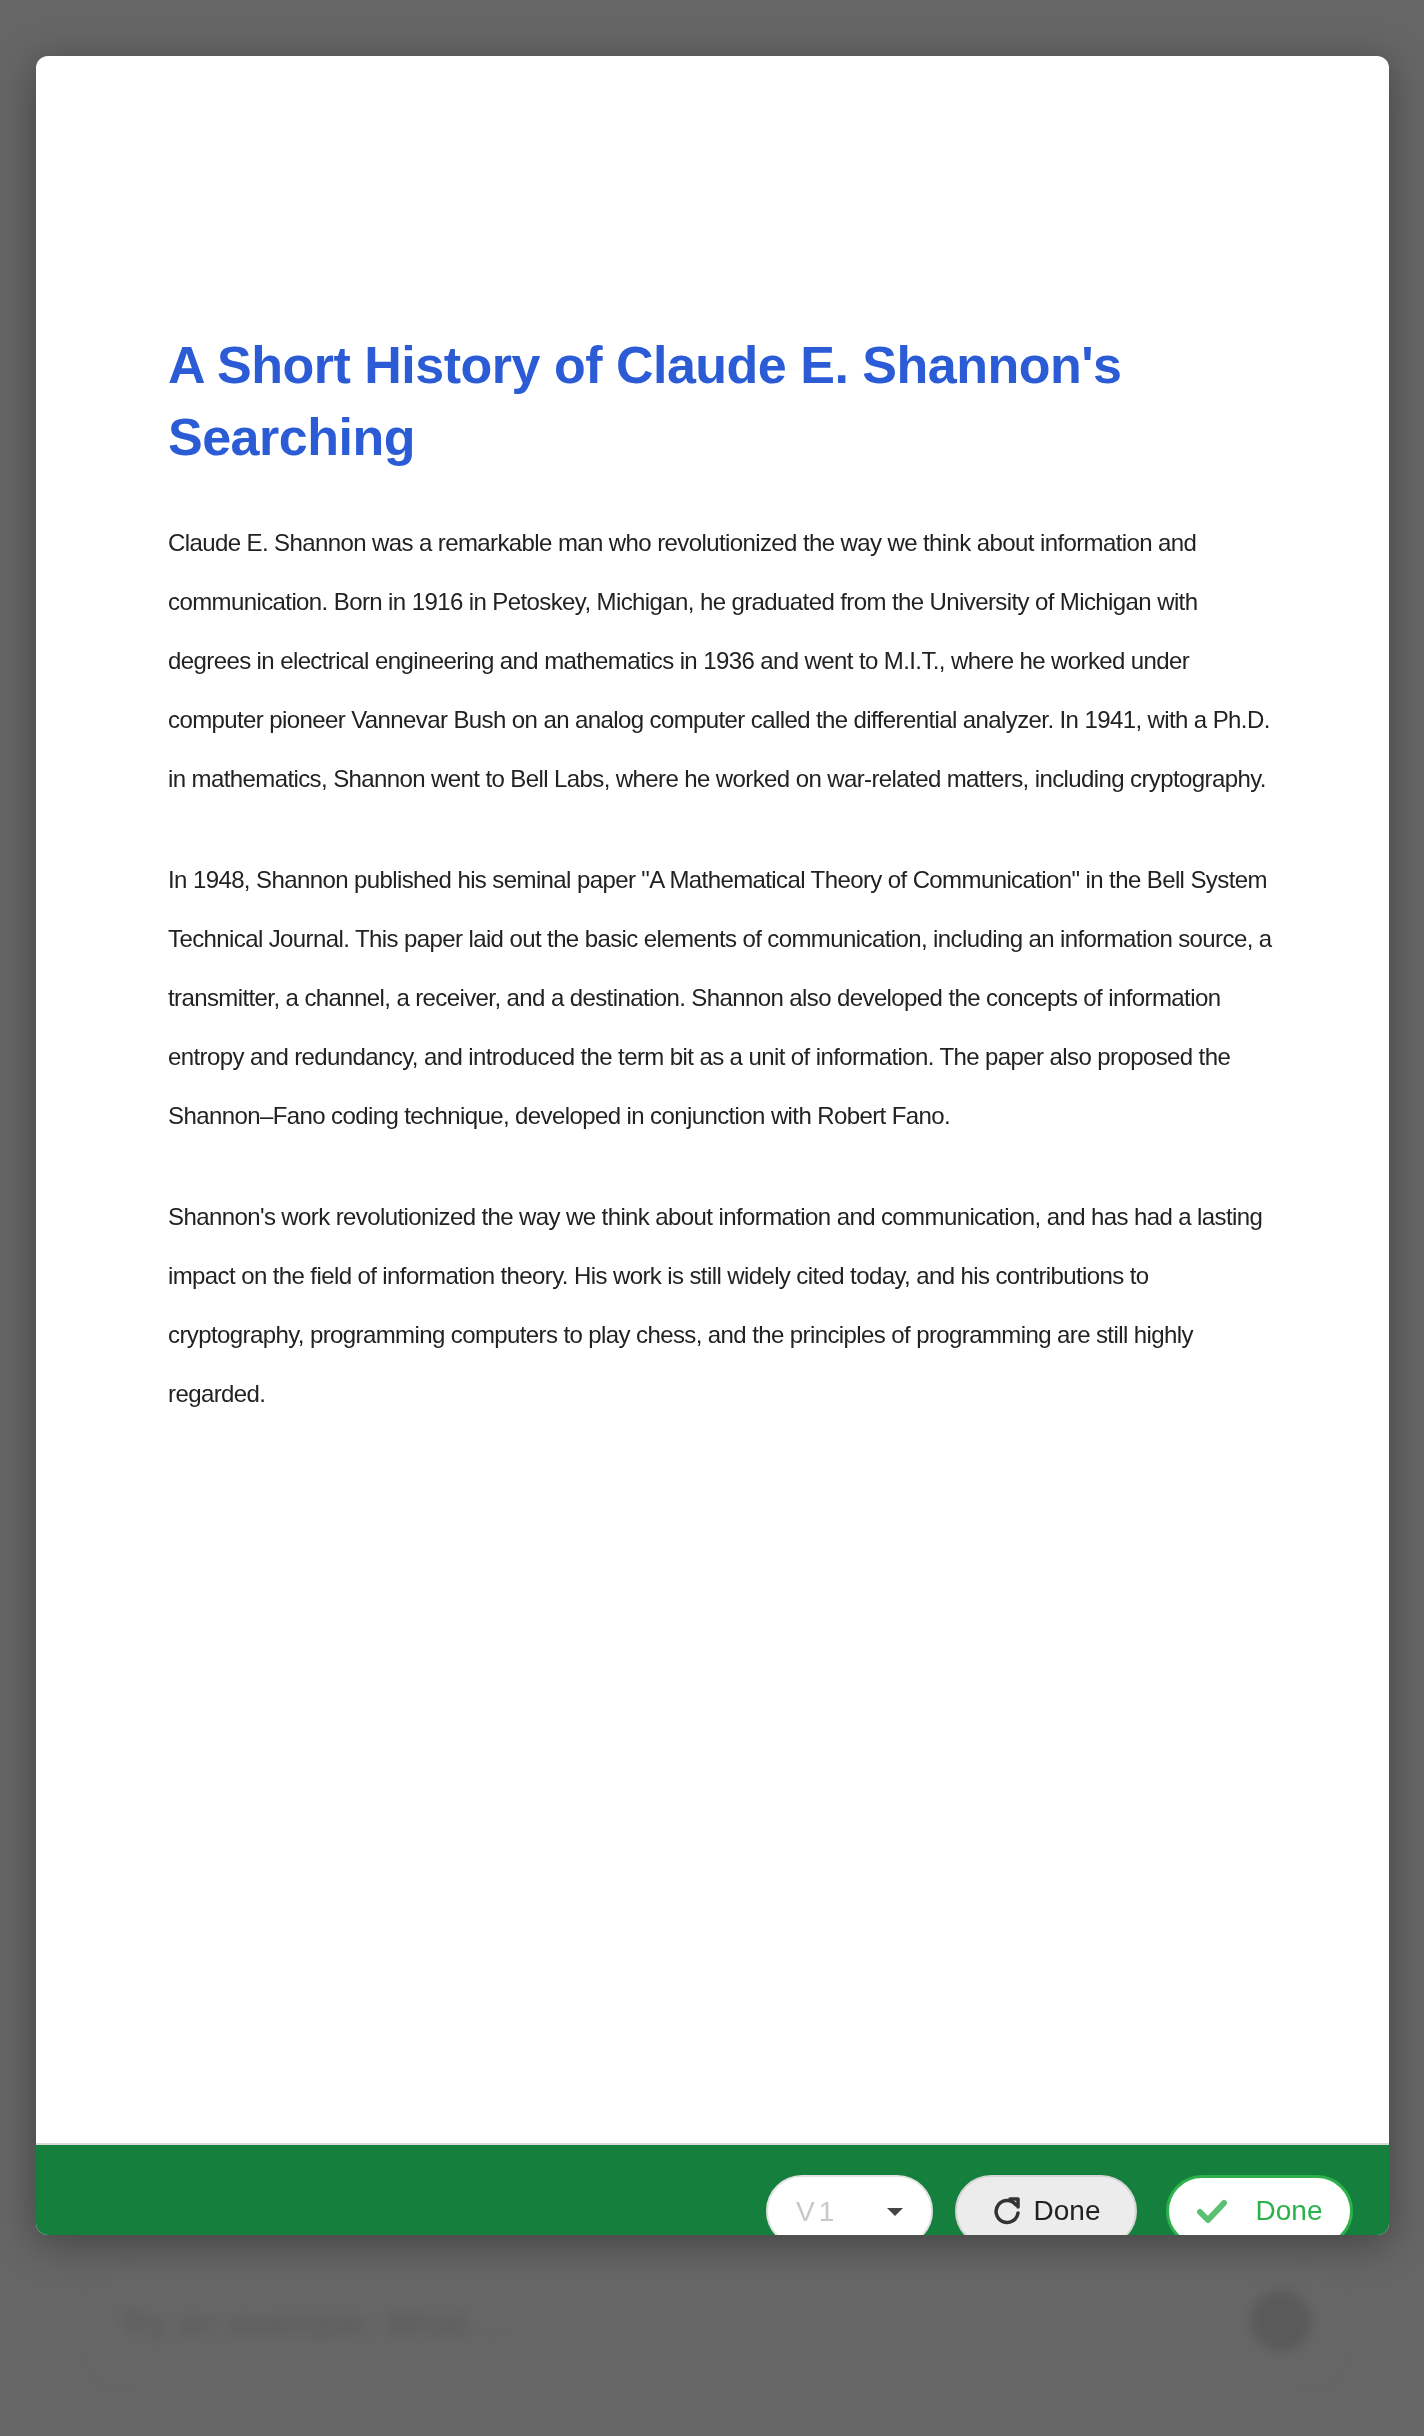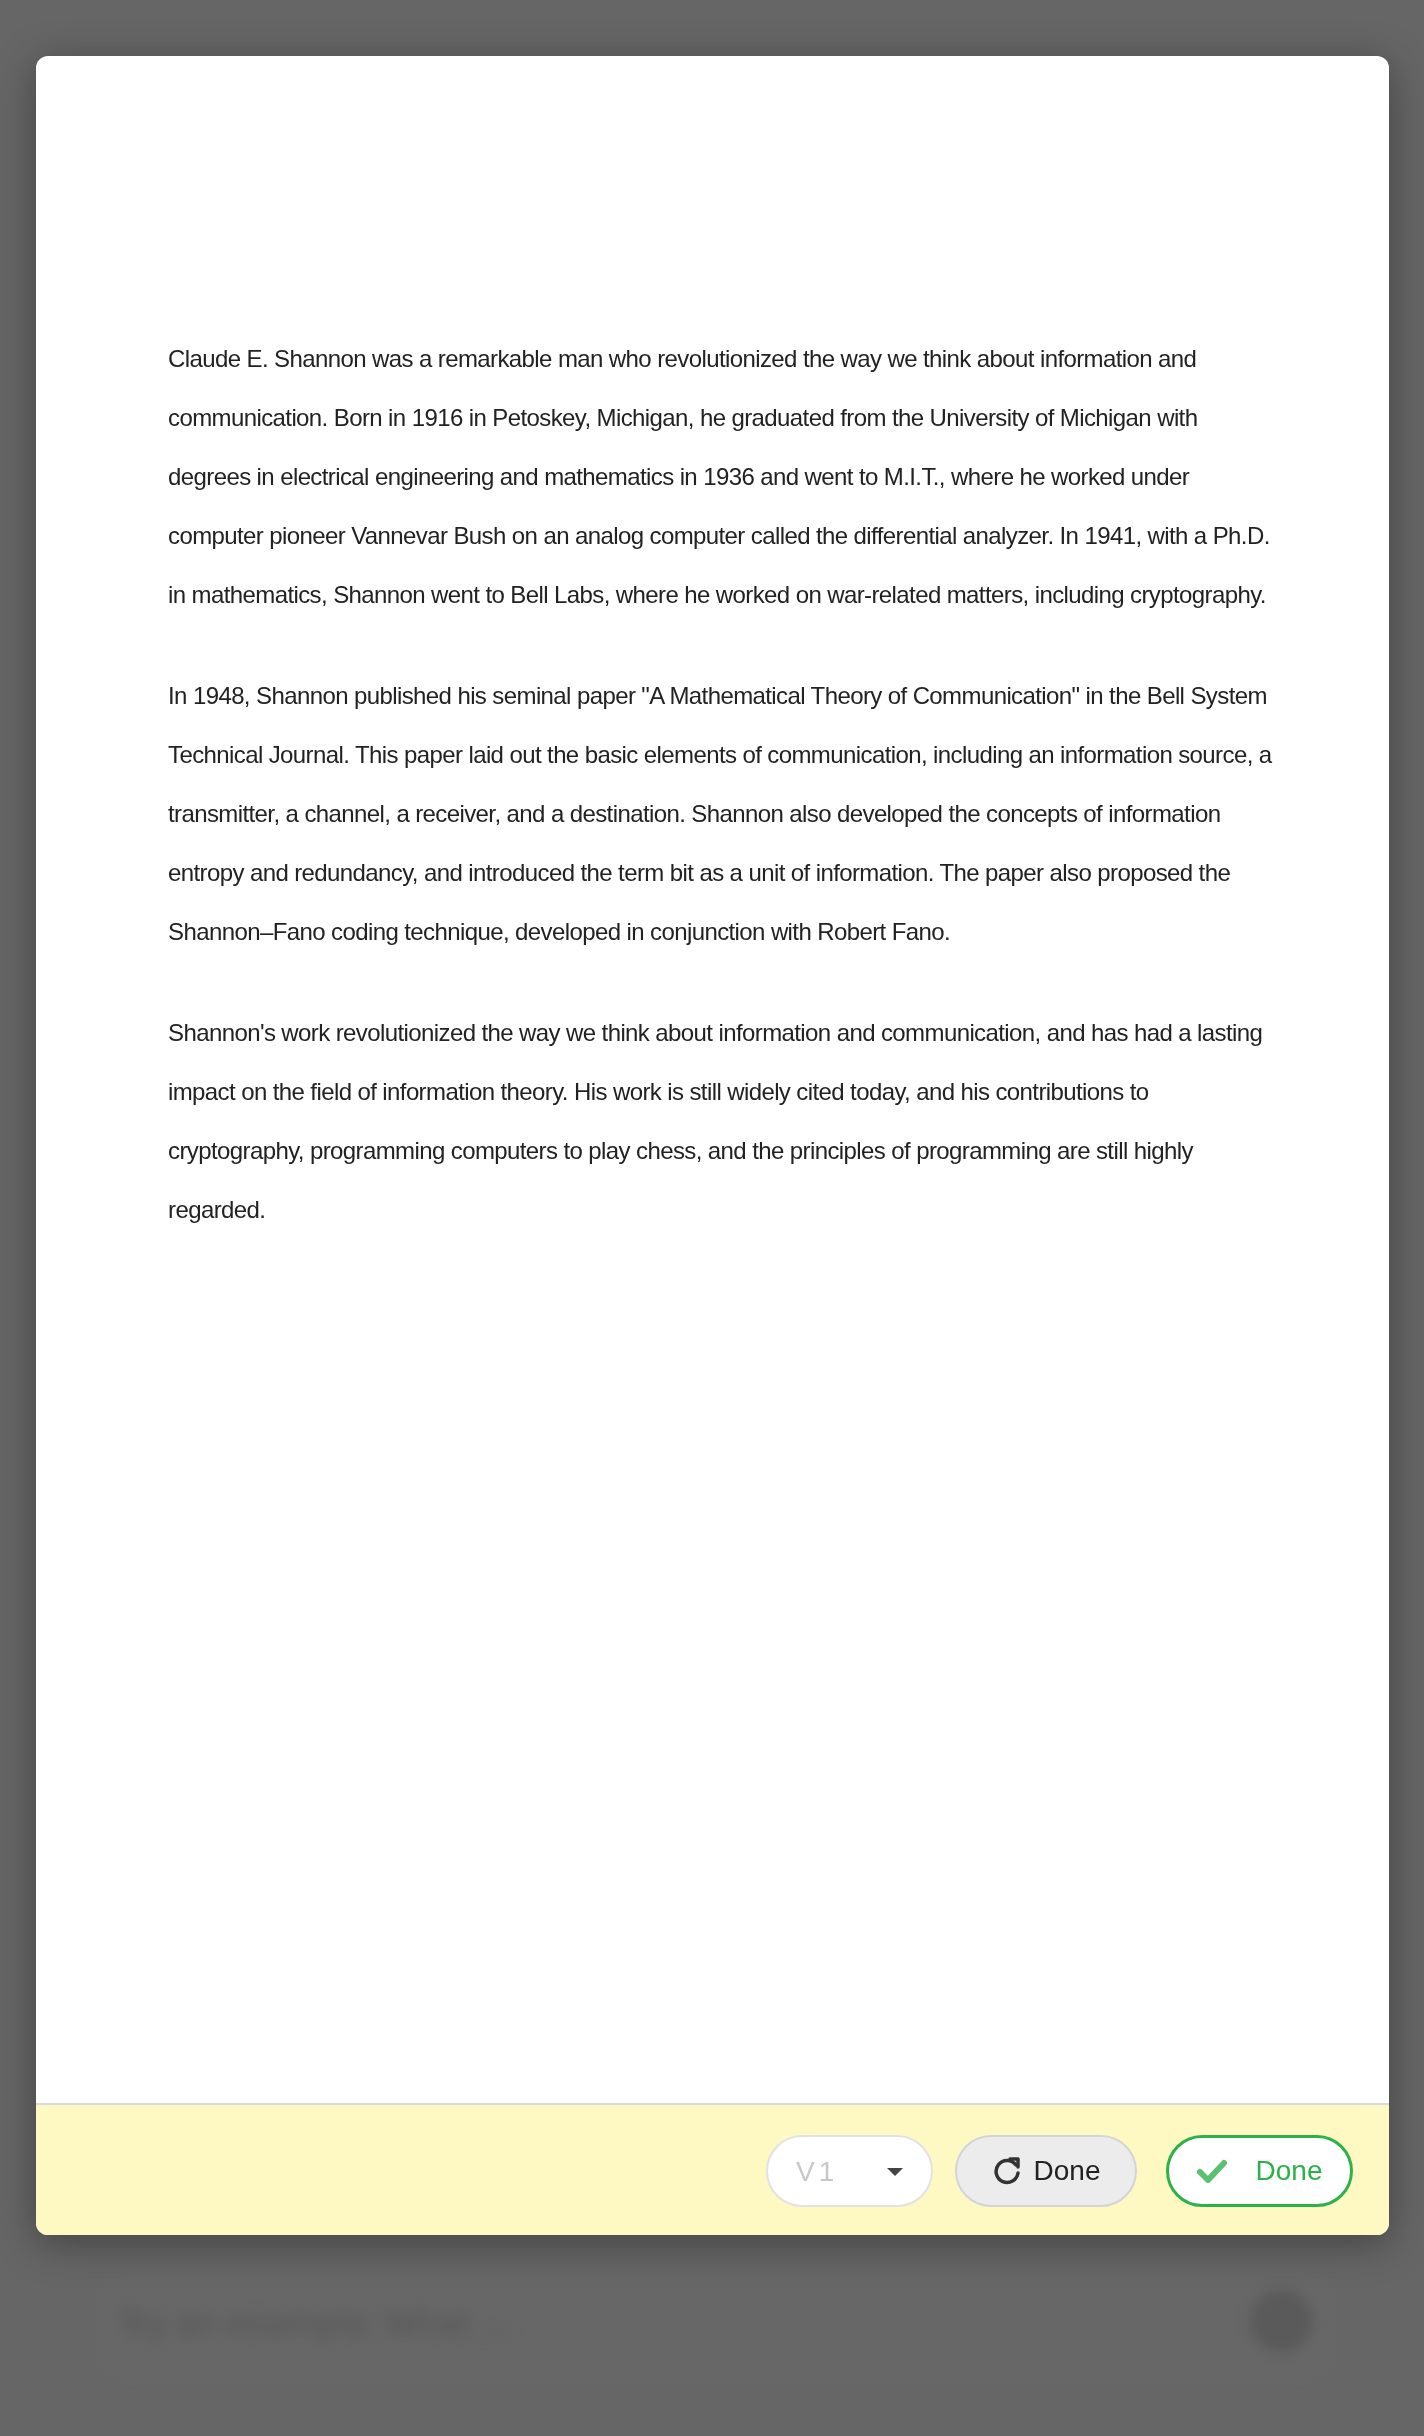--- a/index.html
+++ b/index.html
@@ -62,22 +62,22 @@
     .article p {
       font-size: 24px; color: #222222; line-height: 59px;
       margin-bottom: 42px; letter-spacing: -0.6px;
     }
     .next-heading {
       font-size: 52px; font-weight: bold; color: #222222; line-height: 72px;
       margin-top: 120px;
     }
 
     .modal-footer {
-      position: absolute; left: 0; bottom: 0; width: 100%; height: 132px;
-      background: #fef9c3; border-top: 2px solid #d9d9d9;
+      position: absolute; left: 0; bottom: 0; width: 100%; height: 92px;
+      background: #15803d; border-top: 2px solid #d9d9d9;
     }
     .version-select {
       position: absolute; left: 730px; top: 30px; width: 167px; height: 72px;
       border: 2px solid #e2e2e2; border-radius: 36px; background: #ffffff;
       cursor: pointer;
     }
     .version-select .value {
       position: absolute; left: 28px; top: 19px; font-size: 28px; color: #c8c8c8;
       letter-spacing: 4px;
     }
@@ -108,20 +108,21 @@
 
 <div class="bg-layer"></div>
 <div class="bg-input"></div>
 <div class="bg-input-text">Try an example: What ...</div>
 <div class="bg-input-btn"></div>
 
 <div class="modal">
 
   <div class="modal-body">
     <div class="article">
+      <h1 class="article-title">A Short History of Claude E. Shannon's Searching</h1>
       <p>Claude E. Shannon was a remarkable man who revolutionized the way we think about information and communication. Born in 1916 in Petoskey, Michigan, he graduated from the University of Michigan with degrees in electrical engineering and mathematics in 1936 and went to M.I.T., where he worked under computer pioneer Vannevar Bush on an analog computer called the differential analyzer. In 1941, with a Ph.D. in mathematics, Shannon went to Bell Labs, where he worked on war-related matters, including cryptography.</p>
       <p>In 1948, Shannon published his seminal paper "A Mathematical Theory of Communication" in the Bell System Technical Journal. This paper laid out the basic elements of communication, including an information source, a transmitter, a channel, a receiver, and a destination. Shannon also developed the concepts of information entropy and redundancy, and introduced the term bit as a unit of information. The paper also proposed the Shannon–Fano coding technique, developed in conjunction with Robert Fano.</p>
       <p>Shannon's work revolutionized the way we think about information and communication, and has had a lasting impact on the field of information theory. His work is still widely cited today, and his contributions to cryptography, programming computers to play chess, and the principles of programming are still highly regarded.</p>
       <div class="next-heading">&nbsp;</div>
     </div>
   </div>
 
   <div class="modal-footer">
     <div class="version-select">
       <span class="value">V1</span>

